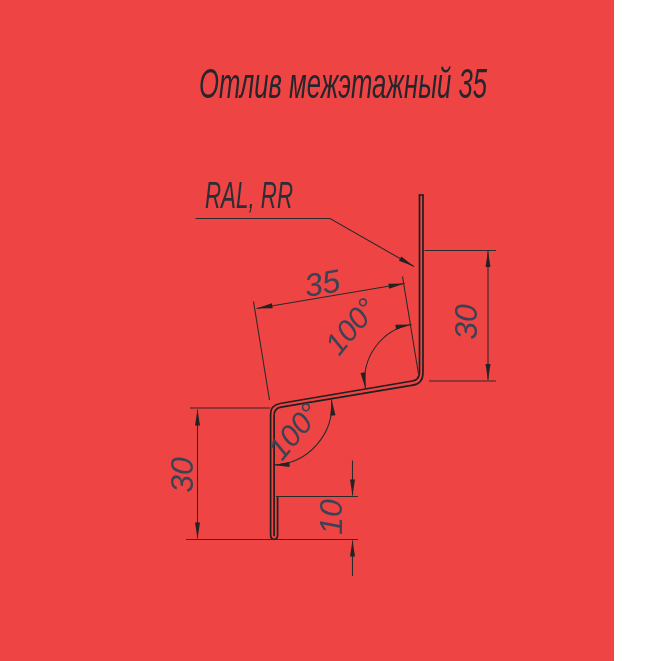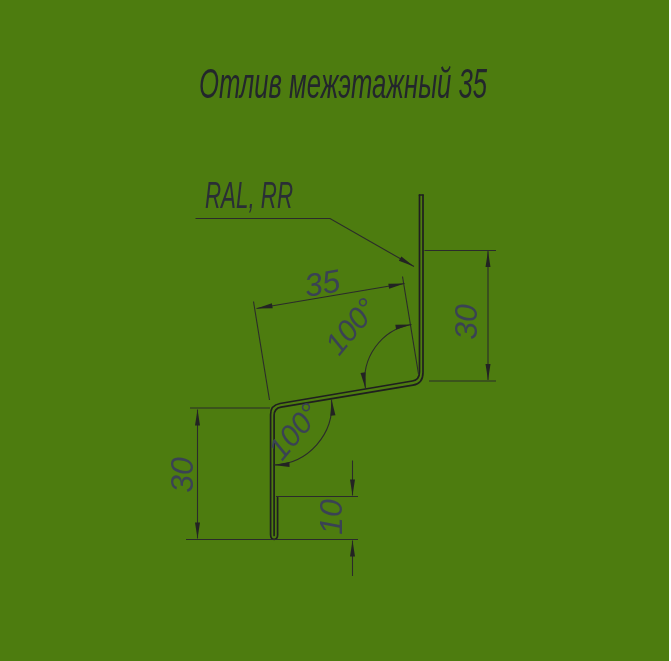--- a/index.html
+++ b/index.html
@@ -3,23 +3,23 @@
 <meta charset="utf-8">
 <style>
   html, body {
     margin: 0;
     padding: 0;
     background: #ffffff;
     font-family: "Liberation Sans", sans-serif;
   }
   .stage {
     position: relative;
-    width: 669px;
+    width: 614px;
     height: 661px;
-    background: #4d7c0f;
+    background: #ef4444;
     overflow: hidden;
   }
   svg { display: block; }
 
   .thin {
     stroke: #2b2b2b;
     stroke-width: 1.1;
     fill: none;
   }
   .profile {

